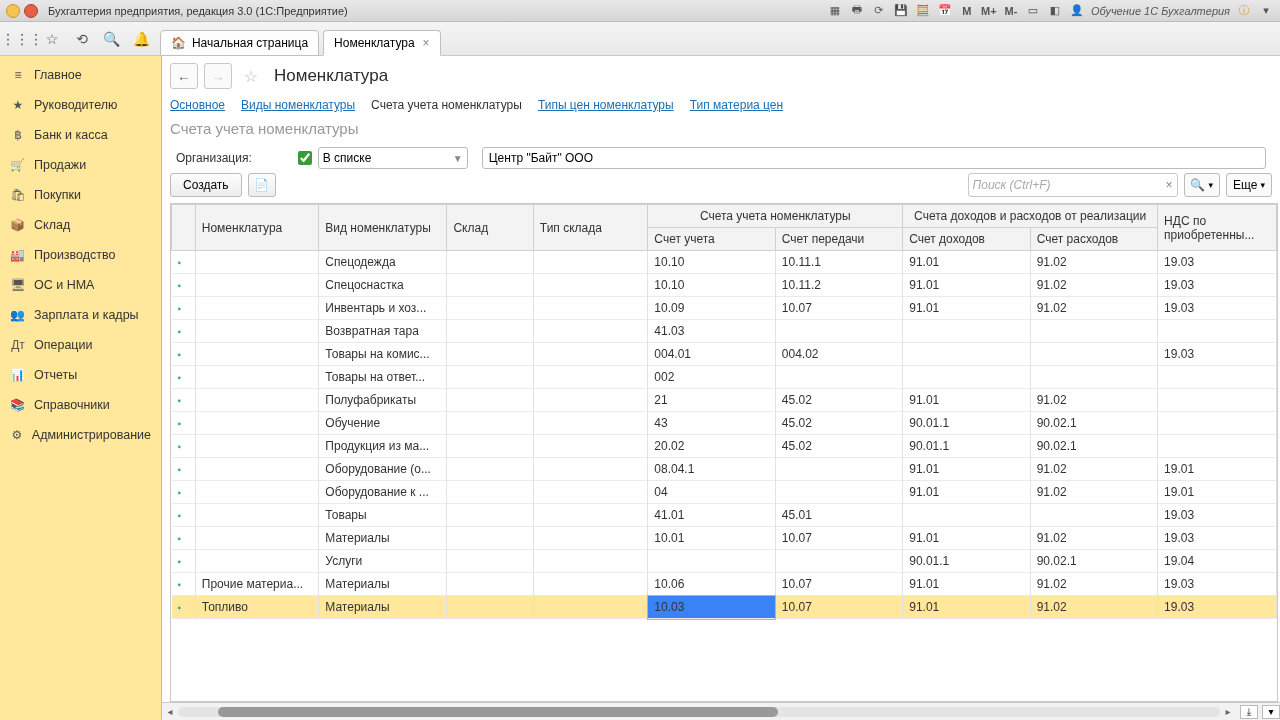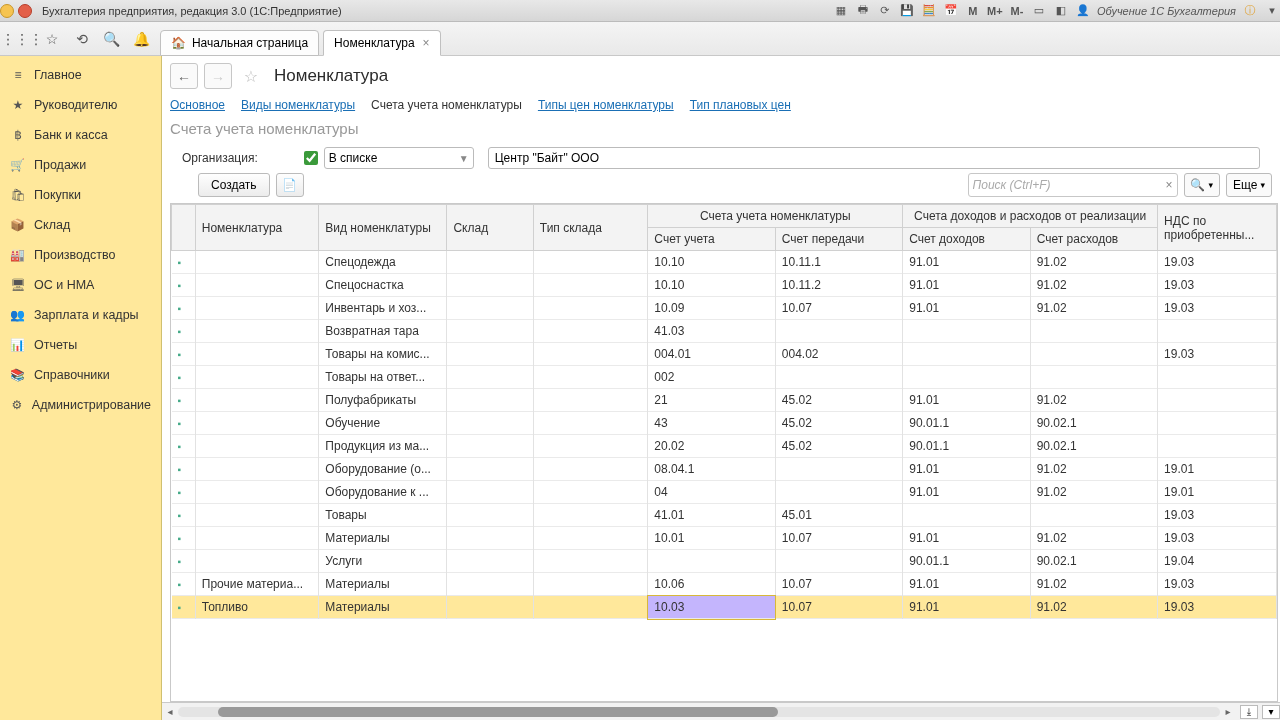--- a/index.html
+++ b/index.html
@@ -1,19 +1,19 @@
 <!DOCTYPE html>
 <html><head>
 <meta charset="utf-8">
 <style>
 * { box-sizing: border-box; margin: 0; padding: 0; font-family: Arial, sans-serif; }
 html, body { width: 1280px; height: 720px; overflow: hidden; background: #fff; }
 
 
-.titlebar { height: 22px; background: linear-gradient(#e8e8e8,#d6d6d6); display:flex; align-items:center; padding:0 0; border-bottom:1px solid #bbb; font-size:11px; color:#333; }
+.titlebar { height: 22px; background: linear-gradient(#e8e8e8,#d6d6d6); display:flex; align-items:center; padding:0 6px; border-bottom:1px solid #bbb; font-size:11px; color:#333; }
 .titlebar .tbtn { width:14px; height:14px; border-radius:7px; margin-right:4px; display:inline-block; }
 .tb-yellow { background:#f6c451; border:1px solid #c9972a; }
 .tb-red { background:#e36049; border:1px solid #b63e2a; }
 .titlebar .title-txt { margin-left:6px; flex:1; }
 .titlebar .ticons { display:flex; gap:6px; align-items:center; }
 .titlebar .ticons span { width:16px; height:16px; display:flex; align-items:center; justify-content:center; font-size:11px; color:#555; }
 .m-box { font-weight:bold; font-size:11px; color:#444; padding:0 2px; }
 
 
 .tabstrip { height:34px; background:linear-gradient(#f4f4f4,#e9e9e9); border-bottom:1px solid #c8c8c8; display:flex; align-items:center; padding-left:4px; }
@@ -38,48 +38,48 @@
 .arrow-btn.disabled { color:#ccc; }
 .star-btn { width:26px; height:26px; display:flex; align-items:center; justify-content:center; font-size:16px; color:#bbb; }
 .page-title { font-size:17px; color:#2b2b2b; margin-left:4px; }
 
 .subtabs { display:flex; gap:16px; padding:8px 8px 6px 8px; font-size:12px; }
 .subtabs span { color:#1a6fb5; text-decoration:underline; cursor:pointer; }
 .subtabs span.active { color:#333; text-decoration:none; }
 
 .section-title { font-size:15px; color:#999; padding:2px 8px 6px 8px; }
 
-.filter-row { display:flex; align-items:center; gap:6px; padding:4px 20px; font-size:12px; }
+.filter-row { display:flex; align-items:center; gap:6px; padding:4px 14px; font-size:12px; }
 .filter-row label { color:#333; margin-right:40px; }
 .chk { width:14px; height:14px; accent-color:#3a9a3a; }
 .combo { width:150px; height:22px; border:1px solid #bbb; border-radius:3px; display:flex; align-items:center; justify-content:space-between; padding:0 4px; font-size:12px; background:#fff; }
 .combo .dd { color:#888; font-size:10px; }
 .org-val { flex:1; height:22px; border:1px solid #bbb; border-radius:3px; padding:0 6px; display:flex; align-items:center; background:#fff; font-size:12px; margin-left:8px; }
 
 .filter-row2 { display:flex; align-items:center; gap:6px; padding:4px 8px 10px 8px; font-size:12px; }
 .filter-row2 .lnk { color:#1a6fb5; text-decoration:underline; cursor:pointer; }
 
-.action-row { display:flex; align-items:center; padding:0 8px 6px 8px; gap:6px;margin-left:28px; }
+.action-row { display:flex; align-items:center; padding:0 8px 6px 8px; gap:6px; }
 .btn { height:24px; border:1px solid #bbb; border-radius:3px; background:linear-gradient(#fefefe,#ececec); padding:0 12px; font-size:12px; display:flex; align-items:center; }
 .icon-btn { width:28px; padding:0; justify-content:center; color:#4a8; }
 .action-row .spacer { flex:1; }
 .search-box { width:210px; height:24px; border:1px solid #c7c7c7; border-radius:3px; display:flex; align-items:center; padding:0 4px; font-size:12px; color:#aaa; background:#fff; }
 .search-box .ph { flex:1; font-style:italic; }
 .search-box .clr { color:#888; cursor:pointer; }
 .more-btn { height:24px; border:1px solid #bbb; border-radius:3px; background:#fafafa; padding:0 6px; font-size:12px; display:flex; align-items:center; gap:3px; }
 
 
 .tbl-wrap { flex:1; border:1px solid #c9c9c9; margin:0 2px 0 8px; position:relative; overflow:hidden; }
 table.grid { border-collapse:collapse; width:100%; font-size:12px; }
 table.grid th { background:#f3f3f3; border:1px solid #d0d0d0; padding:4px 6px; font-weight:normal; color:#333; text-align:left; height:22px; }
 table.grid th.group { text-align:center; }
 table.grid td { border-right:1px solid #e2e2e2; padding:4px 6px; height:22px; color:#333; white-space:nowrap; overflow:hidden; text-overflow:ellipsis; }
 table.grid tbody tr { border-bottom:1px solid #eaeaea; }
 table.grid tbody tr.sel { background:#ffe89b; }
-table.grid td.sel-cell { background:#c4b5fd; outline:1px solid #d8b83a; }
+table.grid td.sel-cell { background:#3b82f6; outline:1px solid #d8b83a; }
 
 .hscroll { height:18px; border-top:1px solid #c9c9c9; display:flex; align-items:center; background:#f2f2f2; font-size:10px; }
 .hscroll .arr { width:16px; text-align:center; color:#666; cursor:pointer; }
 .hscroll .track { flex:1; height:10px; background:#e4e4e4; border-radius:5px; position:relative; }
 .hscroll .thumb { position:absolute; left:40px; width:560px; height:10px; background:#999; border-radius:5px; }
 .hscroll .pg { width:18px; height:14px; border:1px solid #bbb; background:#fff; margin-left:4px; display:flex; align-items:center; justify-content:center; }
 
 
 .c-ico { width:22px; }
 .c-nom { width:108px; }
@@ -166,20 +166,24 @@
       </div>
       <div class="sb-item">
         <span class="sb-ico">🖥</span>
         <span>ОС и НМА</span>
       </div>
       <div class="sb-item">
         <span class="sb-ico">👥</span>
         <span>Зарплата и кадры</span>
       </div>
       <div class="sb-item">
+        <span class="sb-ico">Дт</span>
+        <span>Операции</span>
+      </div>
+      <div class="sb-item">
         <span class="sb-ico">📊</span>
         <span>Отчеты</span>
       </div>
       <div class="sb-item">
         <span class="sb-ico">📚</span>
         <span>Справочники</span>
       </div>
       <div class="sb-item">
         <span class="sb-ico">⚙</span>
         <span>Администрирование</span>
@@ -192,21 +196,21 @@
       <div class="arrow-btn disabled">→</div>
       <div class="star-btn">☆</div>
       <div class="page-title">Номенклатура</div>
     </div>
 
     <div class="subtabs" id="subtabs">
         <span>Основное</span>
         <span>Виды номенклатуры</span>
         <span class="active">Счета учета номенклатуры</span>
         <span>Типы цен номенклатуры</span>
-        <span>Тип плановых цен</span>
+        <span>Тип материа цен</span>
       </div>
 
     <div class="section-title">Счета учета номенклатуры</div>
 
     <div class="filter-row">
       <label>Организация:</label>
       <input type="checkbox" class="chk" checked="" style="">
       <div class="combo">
         <span>В списке</span>
         <span class="dd">▼</span>

